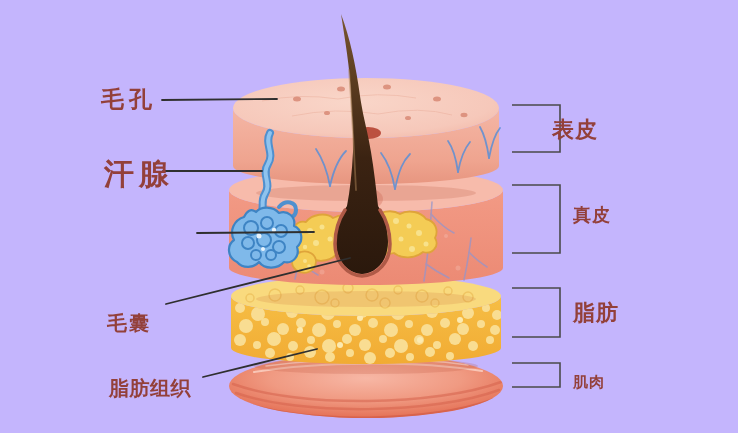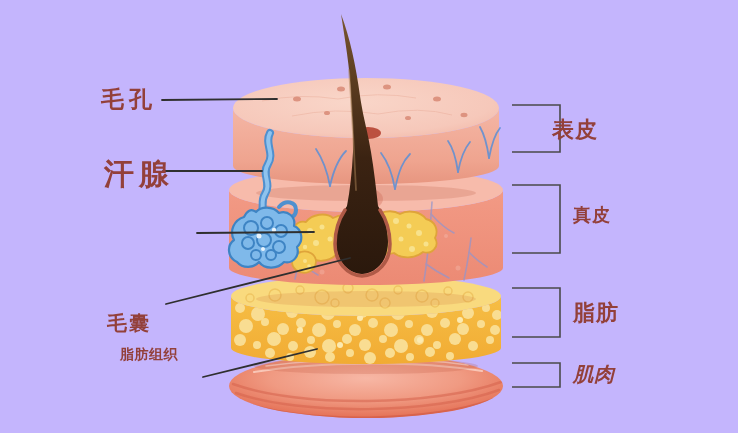--- a/index.html
+++ b/index.html
@@ -289,20 +289,20 @@
     <path d="M512,105 H560 V152 H512"></path>
     <path d="M512,185 H560 V253 H512"></path>
     <path d="M512,288 H560 V337 H512"></path>
     <path d="M512,363 H560 V387 H512"></path>
   </g>
 </svg>
 
 <div class="lbl" style="left:101px;top:87px;font-size:23px;letter-spacing:5px;">毛孔</div>
 <div class="lbl" style="left:104px;top:157px;font-size:30px;letter-spacing:5px;">汗腺</div>
 <div class="lbl" style="left:107px;top:292px;font-size:20px;letter-spacing:2px;margin-top:20px;">毛囊</div>
-<div class="lbl" style="left:109px;top:347px;font-size:14px;letter-spacing:0.5px;margin-left:11px;">脂肪组织</div>
+<div class="lbl" style="left:109px;top:377px;font-size:20px;letter-spacing:0.5px;">脂肪组织</div>
 
 <div class="lbl" style="left:552px;top:118px;font-size:22px;letter-spacing:1px;">表皮</div>
 <div class="lbl" style="left:573px;top:206px;font-size:18px;letter-spacing:1px;">真皮</div>
 <div class="lbl" style="left:573px;top:301px;font-size:22px;letter-spacing:1px;">脂肪</div>
-<div class="lbl" style="left:573px;top:363px;font-size:20px;letter-spacing:1px;font-style:italic;">肌肉</div>
+<div class="lbl" style="left:573px;top:374px;font-size:15px;letter-spacing:1px;">肌肉</div>
 
 </div>
 
 </body></html>

